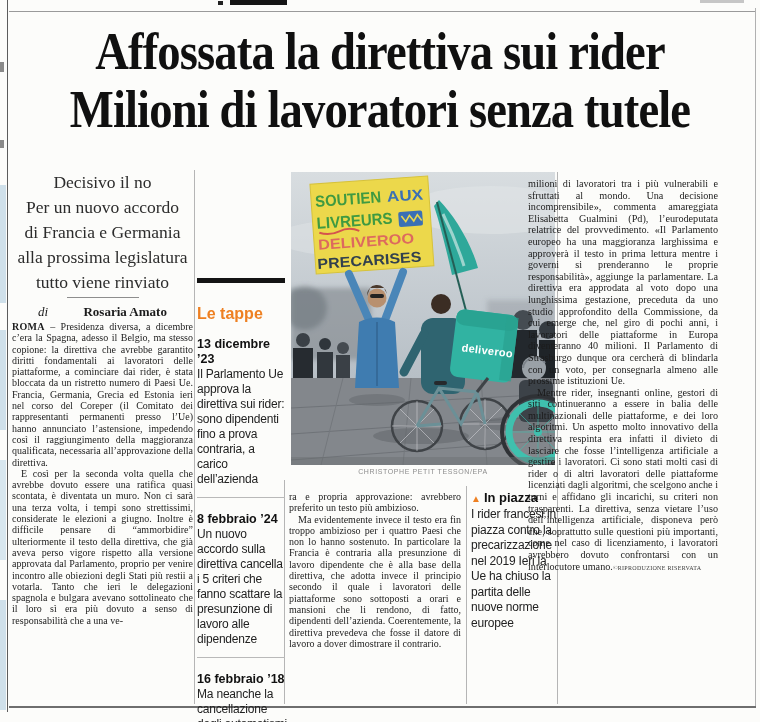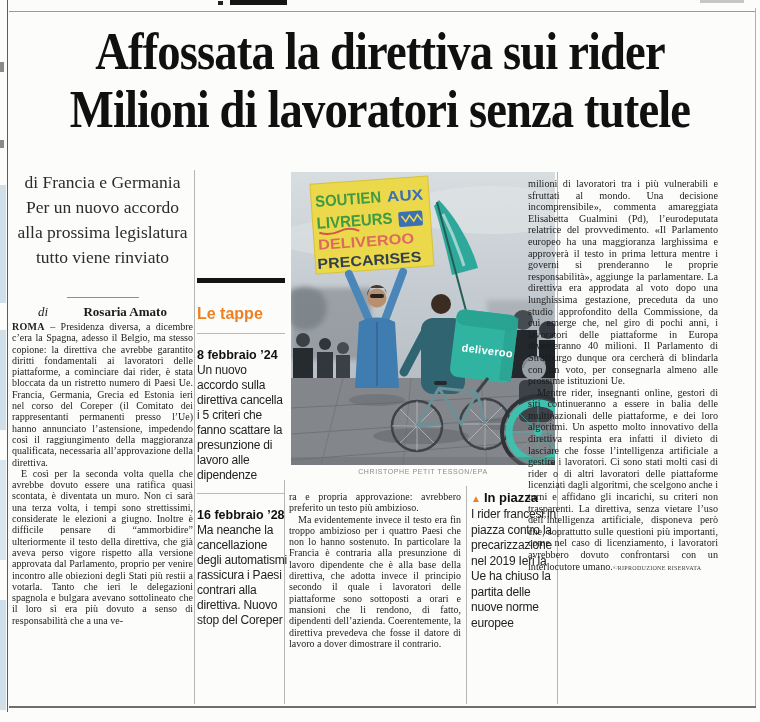--- a/index.html
+++ b/index.html
@@ -90,22 +90,23 @@
   <div class="top-smudge"></div>
   <div class="edge-line-right"></div>
   <div class="bottom-rule"></div>
 
   <div class="headline">
     <span class="hl-line">Affossata la direttiva sui rider</span>
     <span class="hl-line">Milioni di lavoratori senza tutele</span>
   </div>
 
   <div class="standfirst">
+    <div>Decisivo il no</div>
+    <div>Per un nuovo accordo</div>
     <div>di Francia e Germania</div>
-    <div>Per un nuovo accordo</div>
     <div>alla prossima legislatura</div>
     <div>tutto viene rinviato</div>
   </div>
   <div class="byline-rule"></div>
   <div class="byline">
     <span class="pfx">di</span>
     <span class="auth">Rosaria Amato</span>
   </div>
 
   <div class="vline" id="v1"></div>
@@ -114,28 +115,32 @@
   <div class="vline" id="v4"></div>
 
   <div class="bodycol" id="col1">
     <p><span class="dateline">ROMA</span> <span>– Presidenza diversa, a dicembre c’era la Spagna, adesso il Belgio, ma stesso copione: la direttiva che avrebbe garantito diritti fondamentali ai lavoratori delle piattaforme, a cominciare dai rider, è stata bloccata da un ristretto numero di Paesi Ue. Francia, Germania, Grecia ed Estonia ieri nel corso del Coreper (il Comitato dei rappresentanti permanenti presso l’Ue) hanno annunciato l’astensione, impedendo così il raggiungimento della maggioranza qualificata, necessaria all’approvazione della direttiva.</span></p>
     <p>E così per la seconda volta quella che avrebbe dovuto essere una ratifica quasi scontata, è diventata un muro. Non ci sarà una terza volta, i tempi sono strettissimi, considerate le elezioni a giugno. Inoltre è difficile pensare di “ammorbidire” ulteriormente il testo della direttiva, che già aveva perso vigore rispetto alla versione approvata dal Parlamento, proprio per venire incontro alle obiezioni degli Stati più restii a votarla. Tanto che ieri le delegazioni spagnola e bulgara avevano sottolineato che il loro sì era più dovuto a senso di responsabilità che a una ve-</p>
   </div>
 
   <div class="timeline">
     <div class="tl-bar"></div>
     <div class="tl-title">Le tappe</div>
+    <div class="tl-item">
+      <div class="tl-date">13 dicembre ’23</div>
+      <div class="tl-text">Il Parlamento Ue approva la direttiva sui rider: sono dipendenti fino a prova contraria, a carico dell’azienda</div>
+    </div>
     <div class="tl-div"></div>
     <div class="tl-item">
       <div class="tl-date">8 febbraio ’24</div>
       <div class="tl-text">Un nuovo accordo sulla direttiva cancella i 5 criteri che fanno scattare la presunzione di lavoro alle dipendenze</div>
     </div>
     <div class="tl-div"></div>
     <div class="tl-item">
-      <div class="tl-date">16 febbraio ’28</div>
+      <div class="tl-date">16 febbraio ’18</div>
       <div class="tl-text">Ma neanche la cancellazione degli automatismi rassicura i Paesi contrari alla direttiva. Nuovo stop del Coreper</div>
     </div>
   </div>
 
   <div class="photo">
     <svg width="264" height="293" viewBox="0 0 264 293">
       <defs>
         <linearGradient id="sky" x1="0" y1="0" x2="0" y2="1">
           <stop offset="0" stop-color="#d8dde0"></stop>
             <stop offset="1" stop-color="#b7bfc6"></stop>

